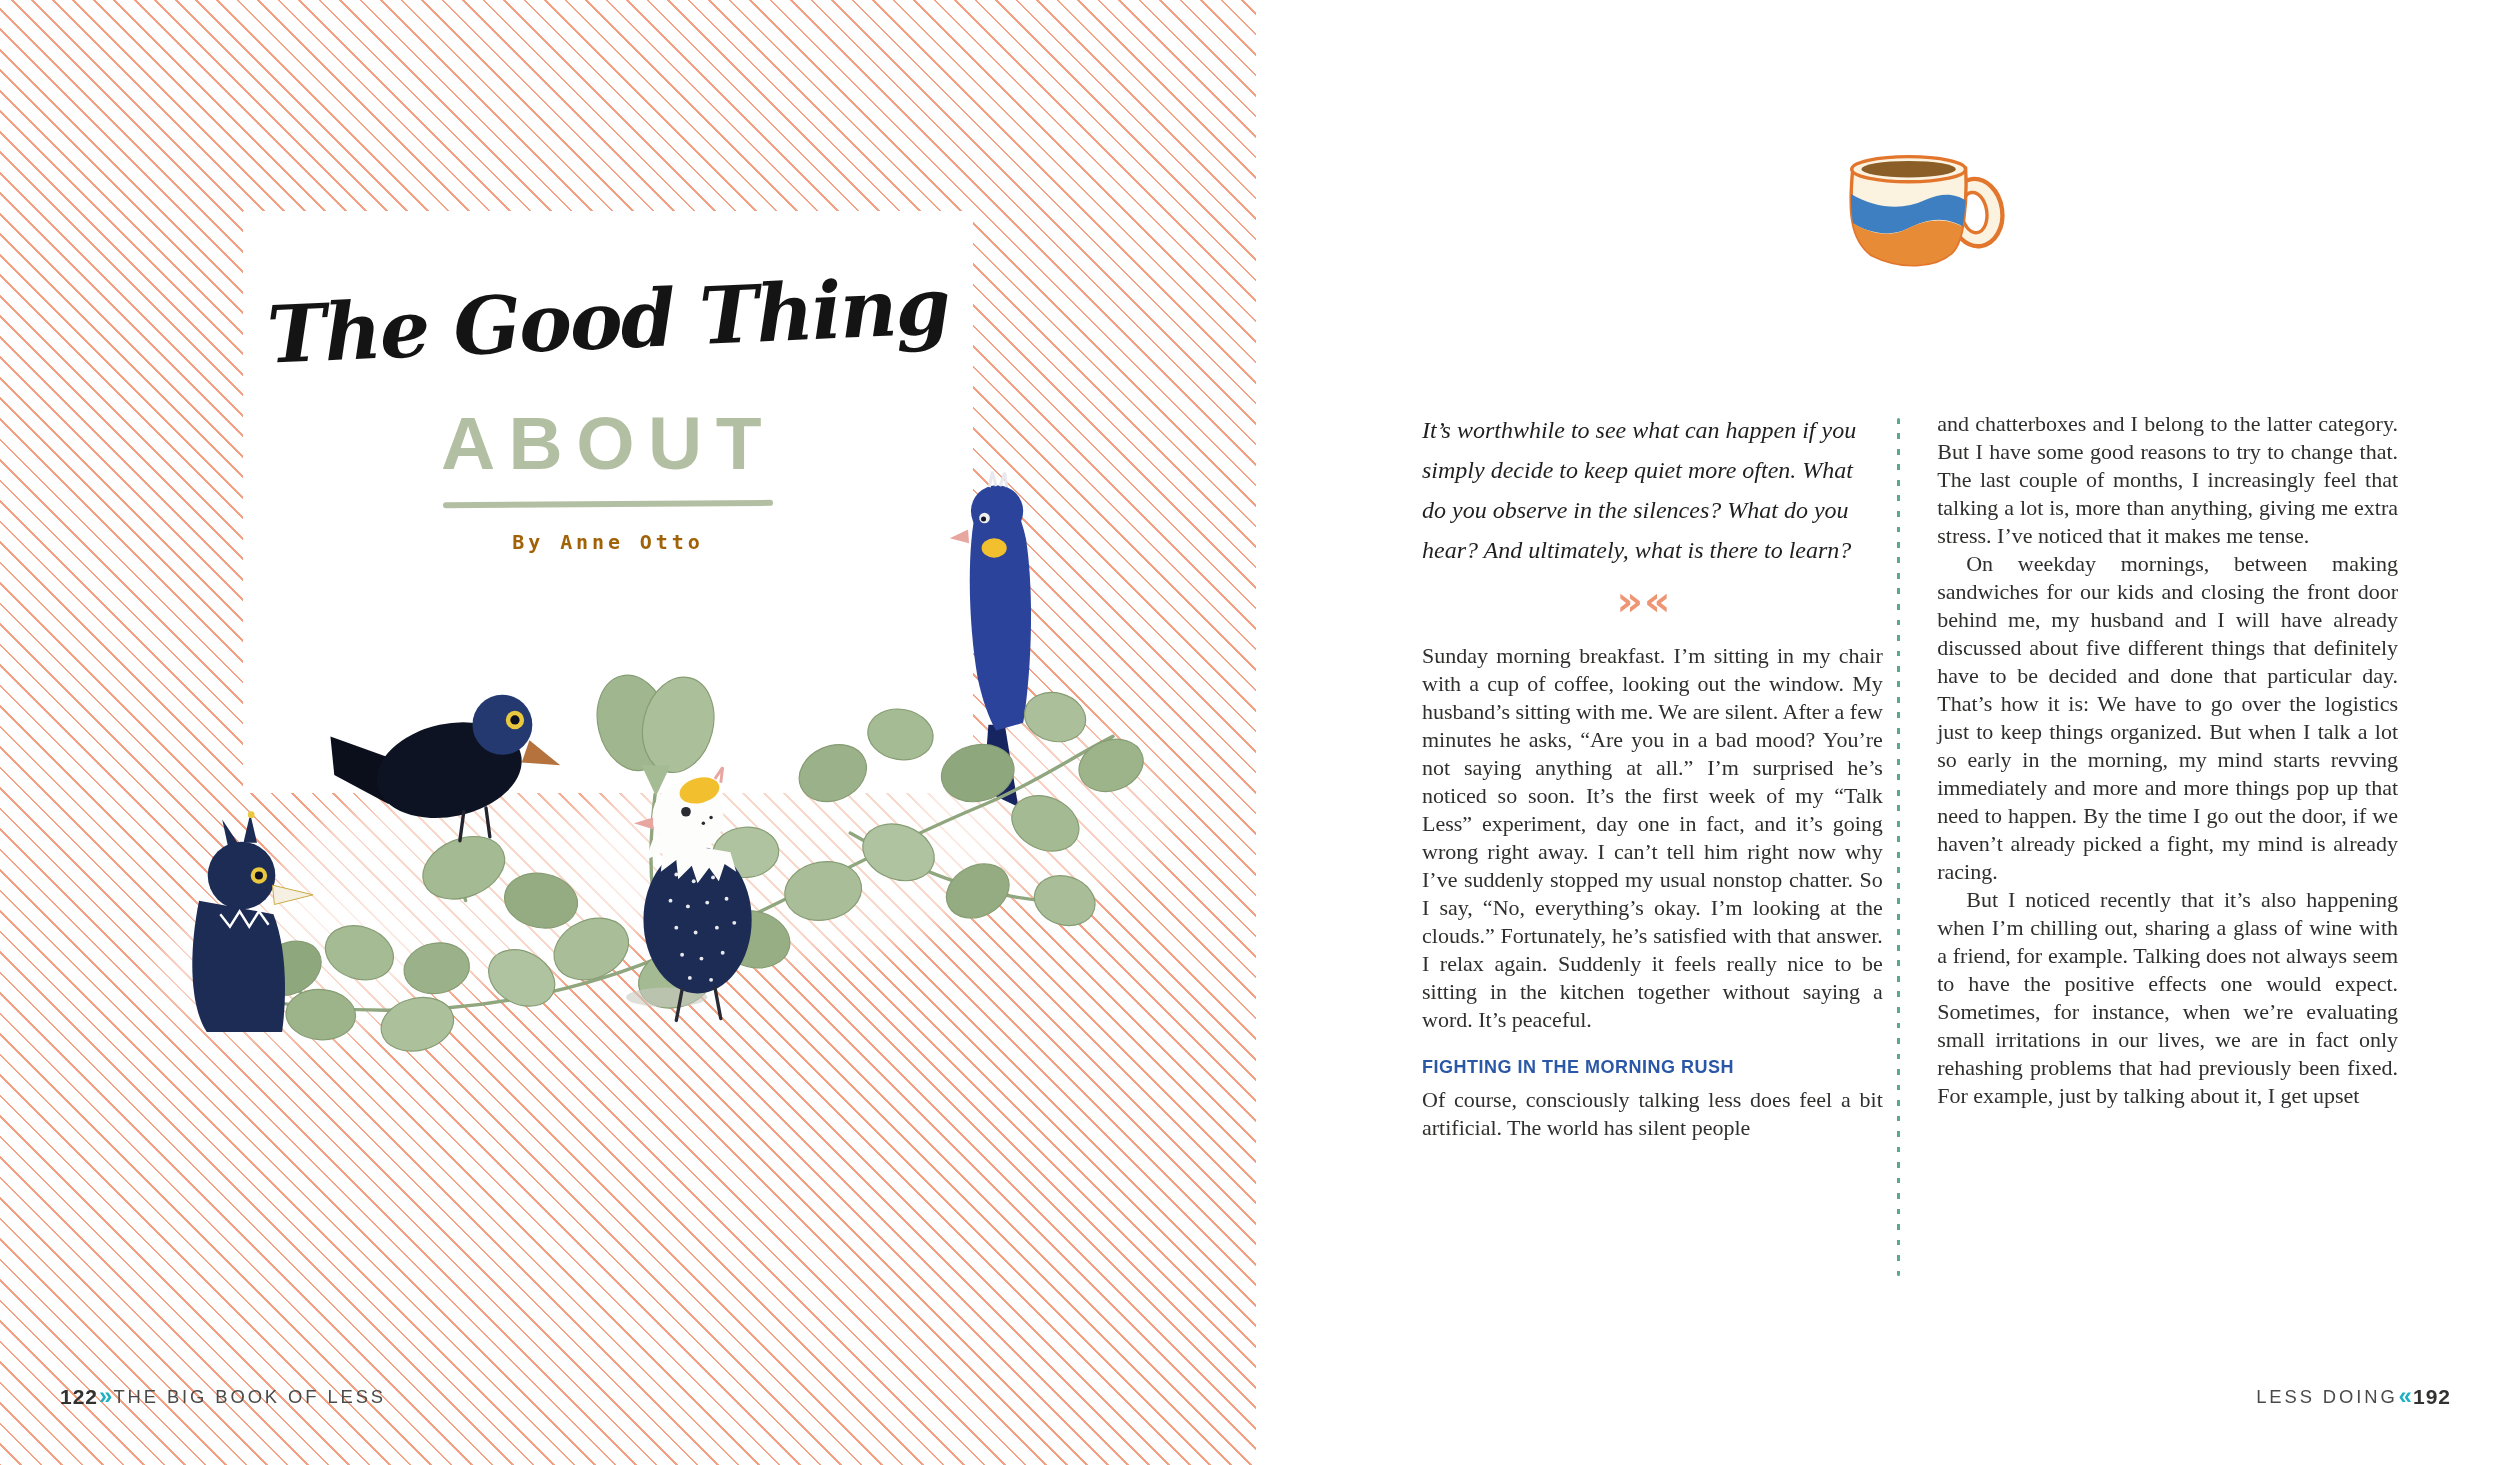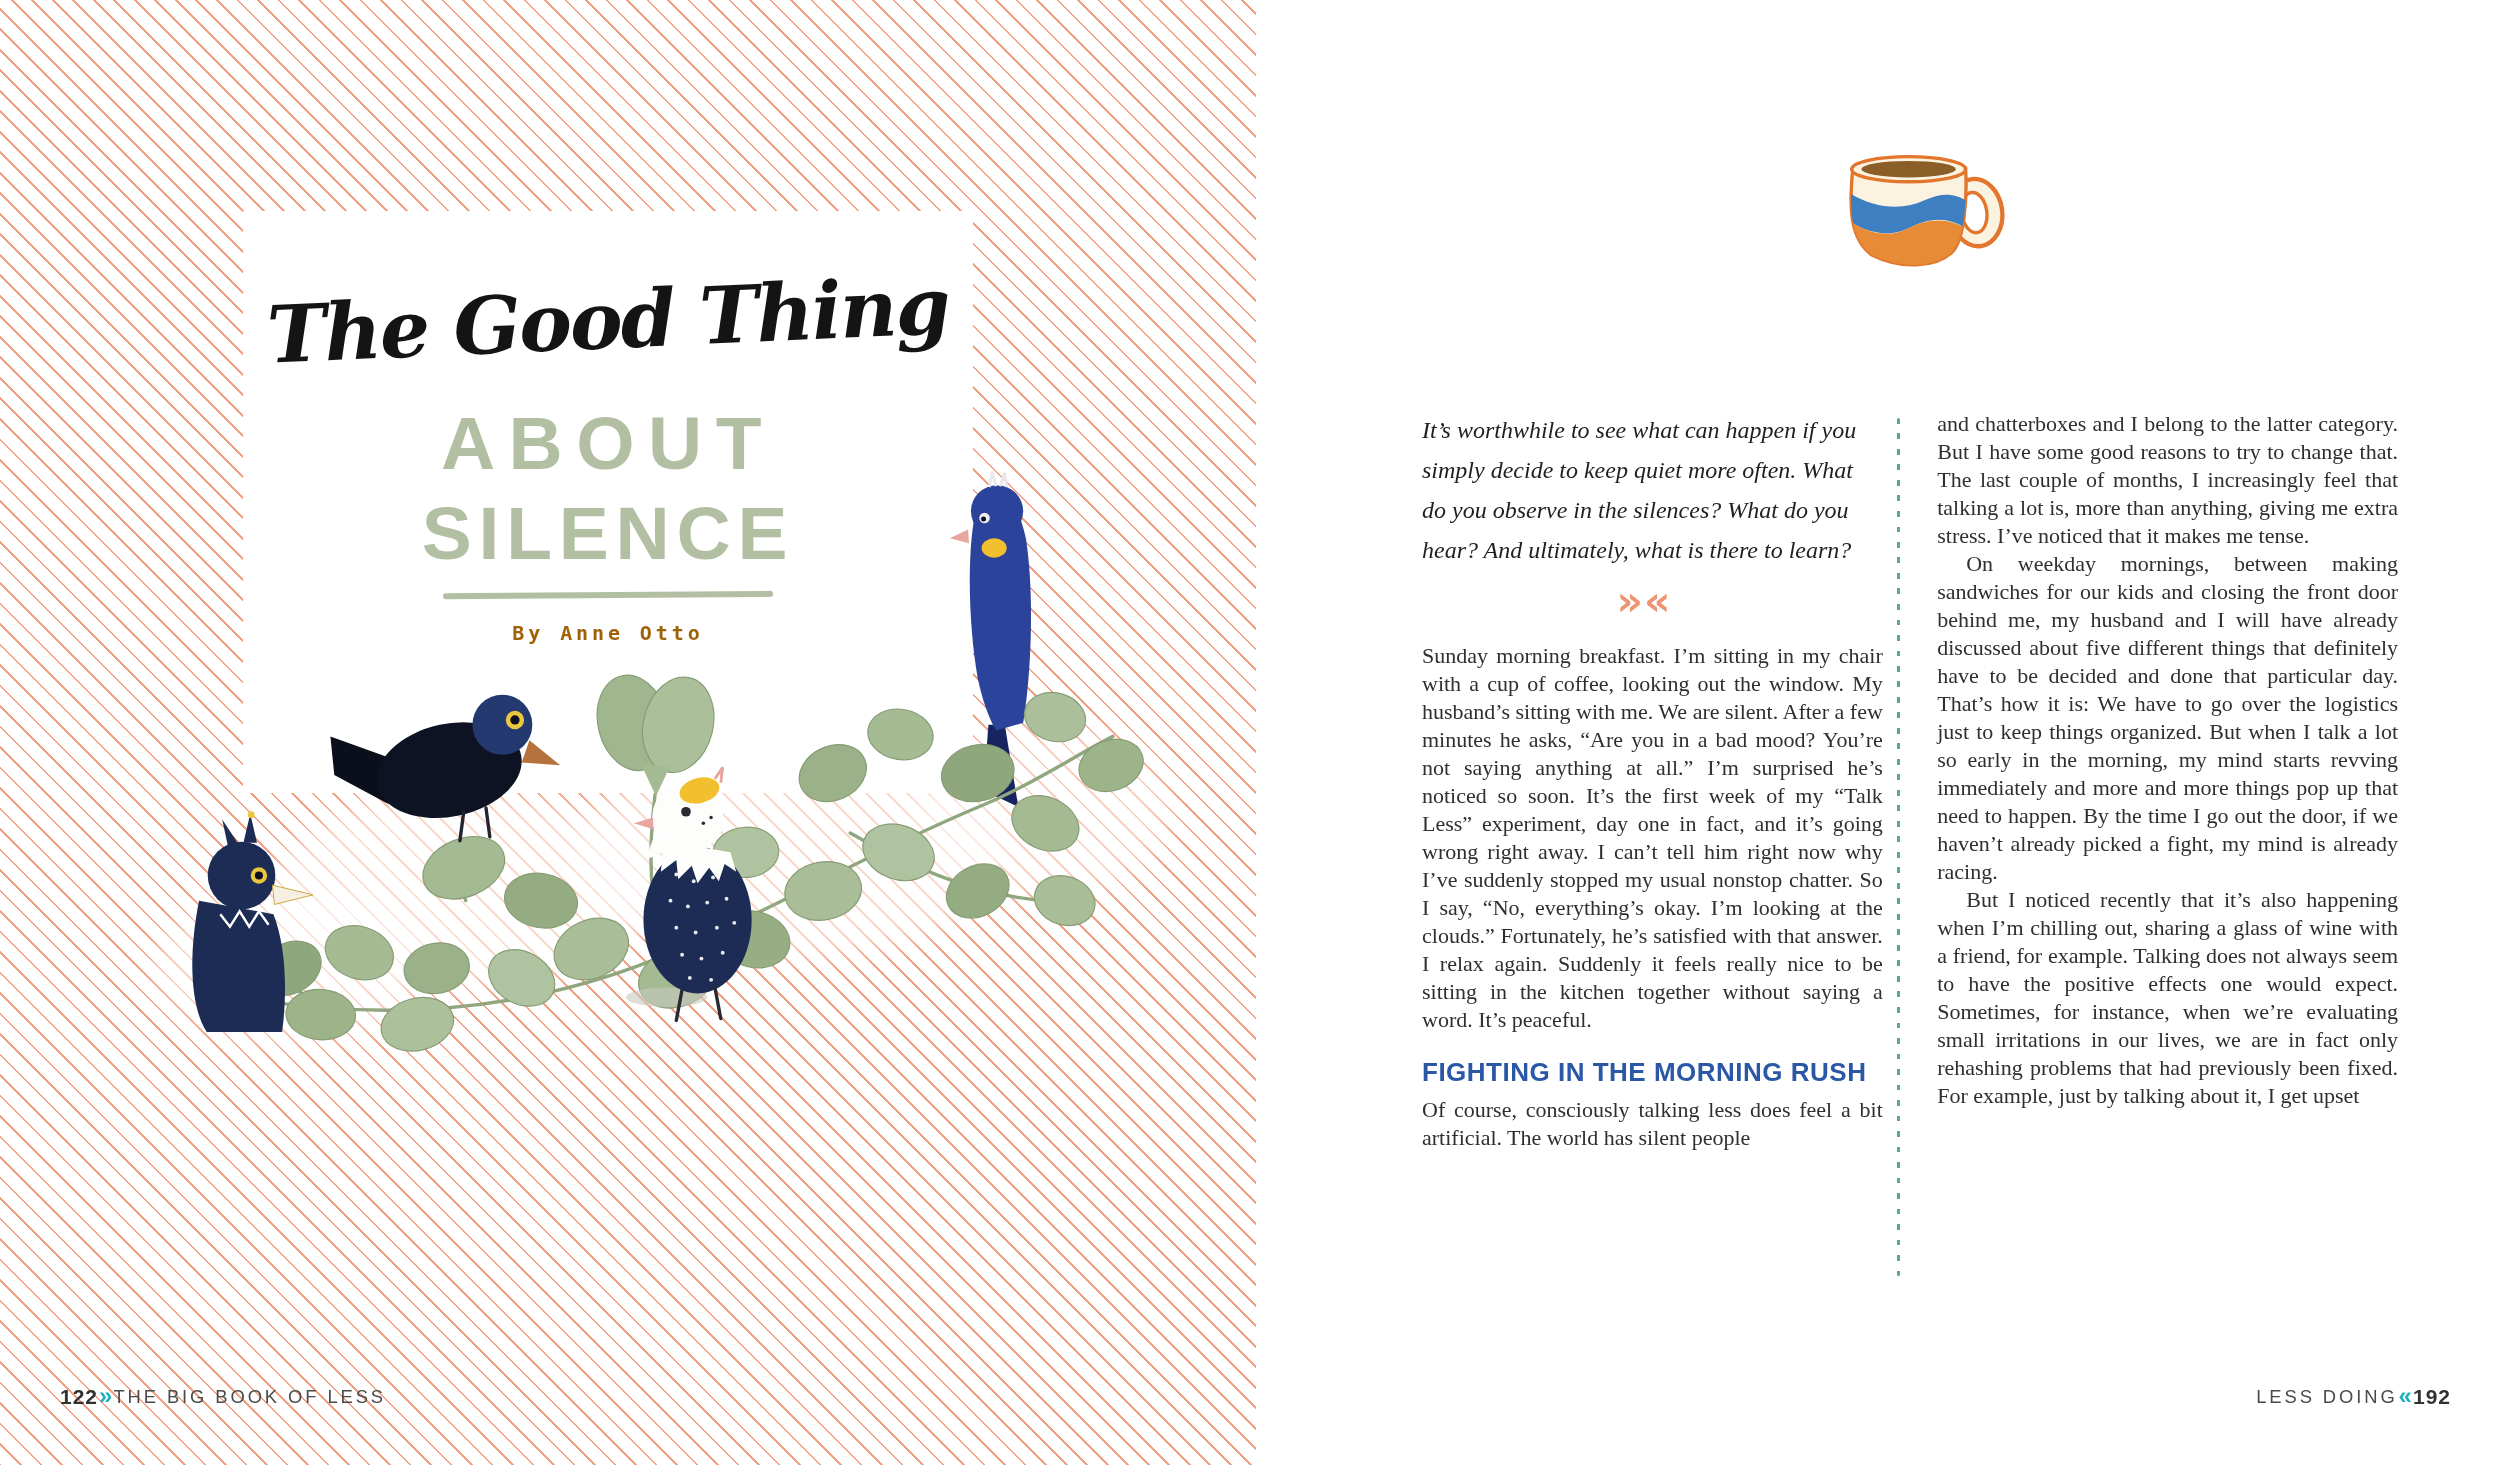--- a/index.html
+++ b/index.html
@@ -74,34 +74,33 @@
     letter-spacing:1px; font-family:"DejaVu Sans", sans-serif;
   }
   .bodytext {
     font-family:"Liberation Serif", serif; font-size:22px; line-height:28px;
     text-align:justify; color:#2f2f2e;
   }
   .bodytext + .bodytext { text-indent:29px; }
   .subheading {
     margin-top:23px; margin-bottom:7.7px;
     font-family:"Liberation Sans", sans-serif; font-weight:700;
-    font-size:26px; letter-spacing:0.5px; color:#2b57a7;
+    font-size:18px; letter-spacing:0.5px; color:#2b57a7;
   }
 </style>
 </head>
 <body>
 
 <div class="spread">
 
   <section class="page-left">
 
     <div class="title-box">
       <div class="title-script">The Good Thing</div>
       <div class="title-word1">ABOUT</div>
-      <div class="title-word2">SILENCE</div>
       <div class="title-underline"></div>
       <div class="byline">By Anne Otto</div>
     </div>
 
     <svg class="birds-illustration" viewBox="0 0 1300 1517" aria-hidden="true">
       <defs>
         <filter id="soft" x="-50%" y="-50%" width="200%" height="200%">
           <feGaussianBlur stdDeviation="14"></feGaussianBlur>
         </filter>
       </defs>

